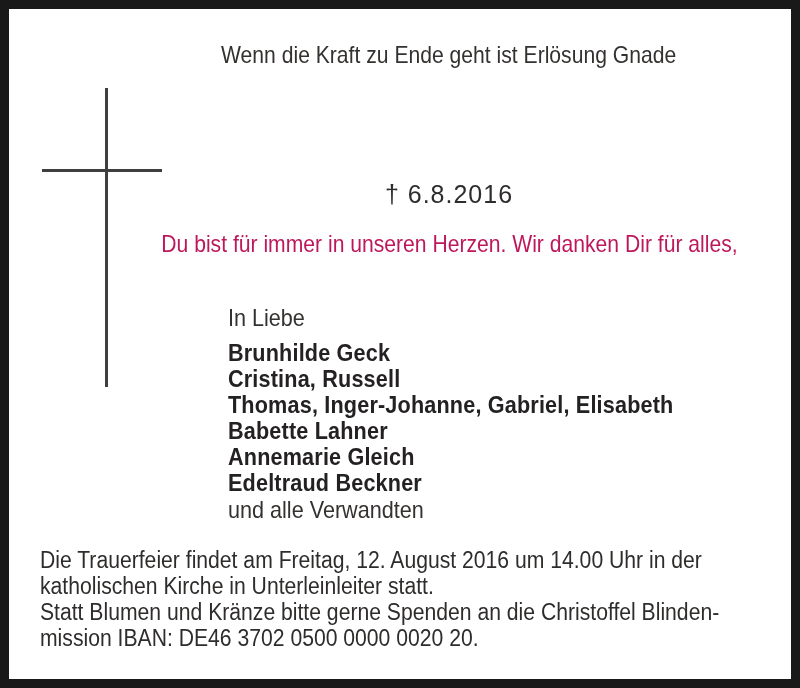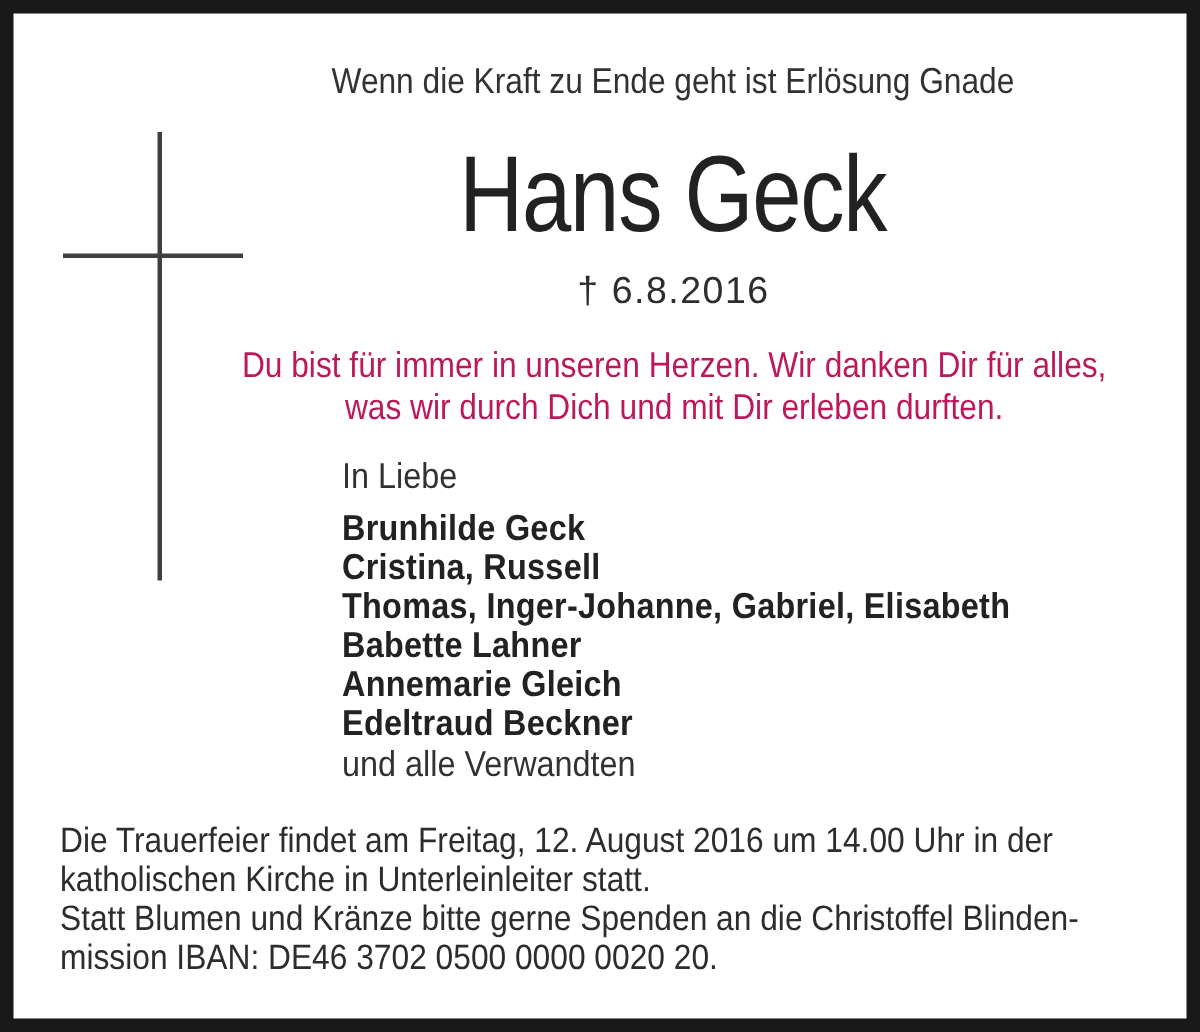--- a/index.html
+++ b/index.html
@@ -121,34 +121,28 @@
 
   <div>
     <div class="cross-v"></div>
     <div class="cross-h"></div>
   </div>
 
   <div class="centered epigraph">
     <span class="squeeze">Wenn die Kraft zu Ende geht ist Erlösung Gnade</span>
   </div>
 
-  <div class="centered title">
-    <span class="squeeze">Hans Geck</span>
-  </div>
 
   <div class="centered dates">
     <span>† 6.8.2016</span>
   </div>
 
   <div class="centered condolence">
     <div>
       <span class="squeeze">Du bist für immer in unseren Herzen. Wir danken Dir für alles,</span>
-    </div>
-    <div>
-      <span class="squeeze">was wir durch Dich und mit Dir erleben durften.</span>
     </div>
   </div>
 
   <div class="mourners">
     <div class="in-love">In Liebe</div>
     <div class="mourner">Brunhilde Geck</div>
     <div class="mourner">Cristina, Russell</div>
     <div class="mourner">Thomas, Inger-Johanne, Gabriel, Elisabeth</div>
     <div class="mourner">Babette Lahner</div>
     <div class="mourner">Annemarie Gleich</div>

